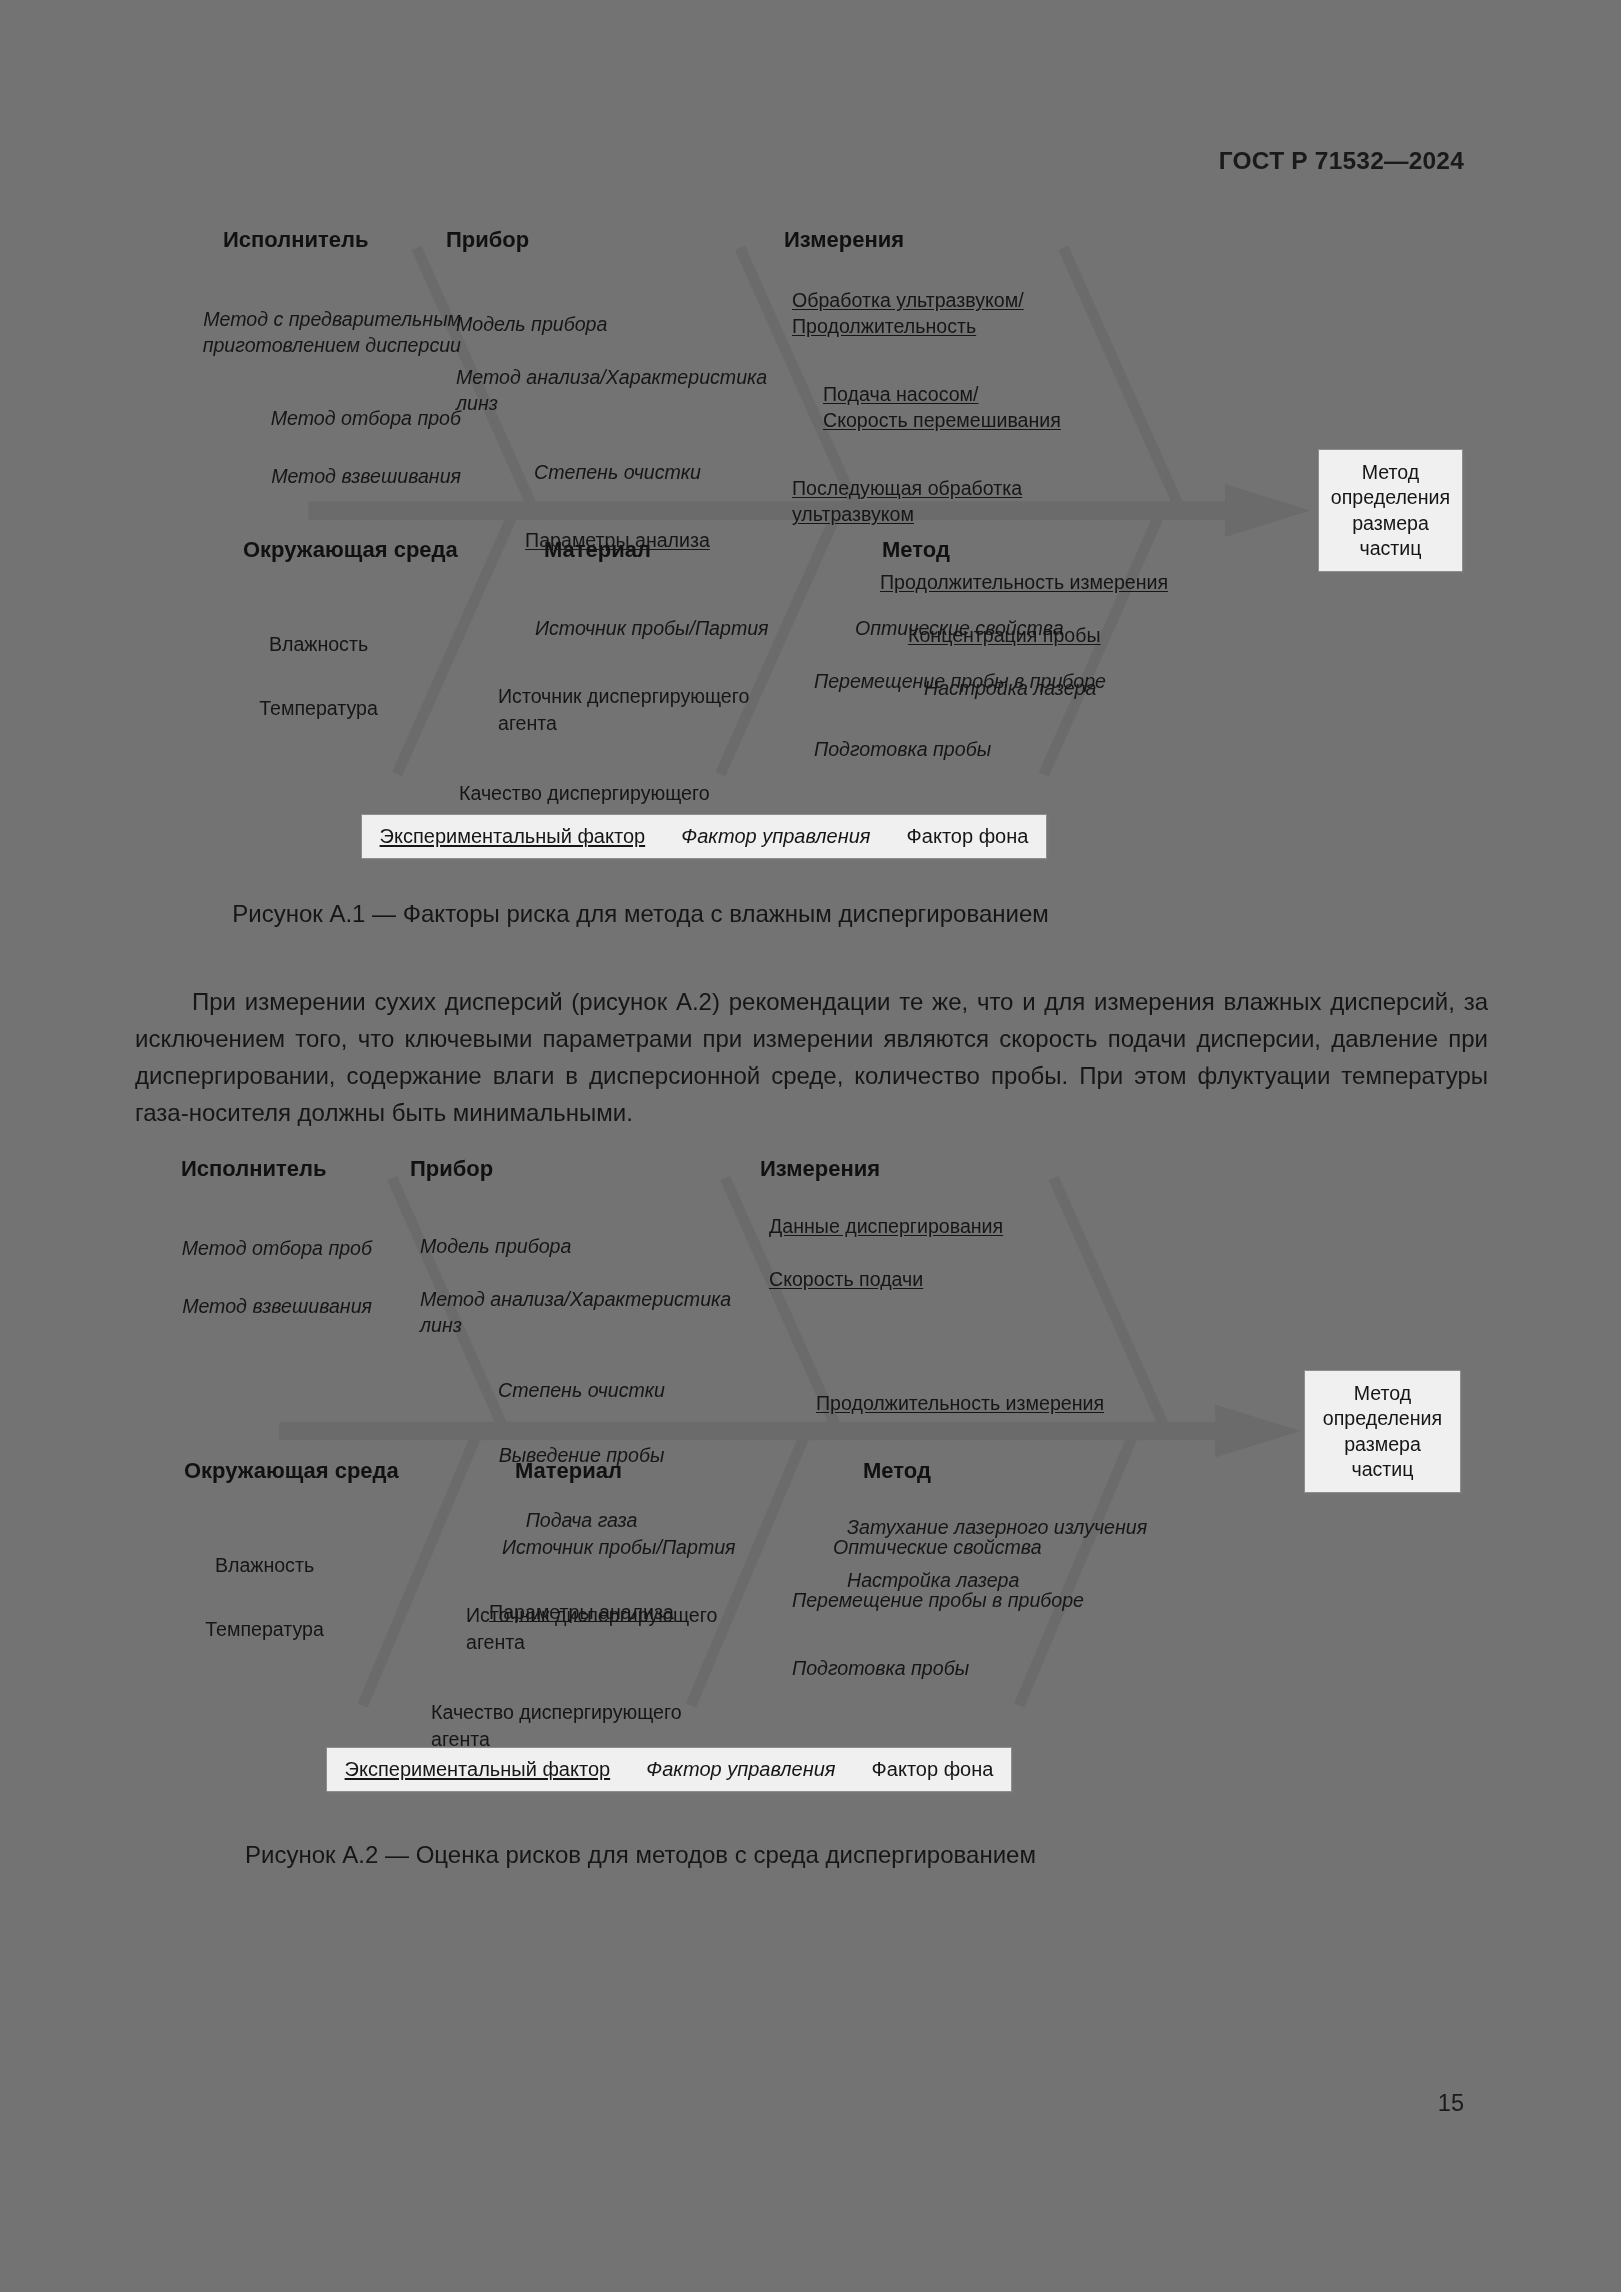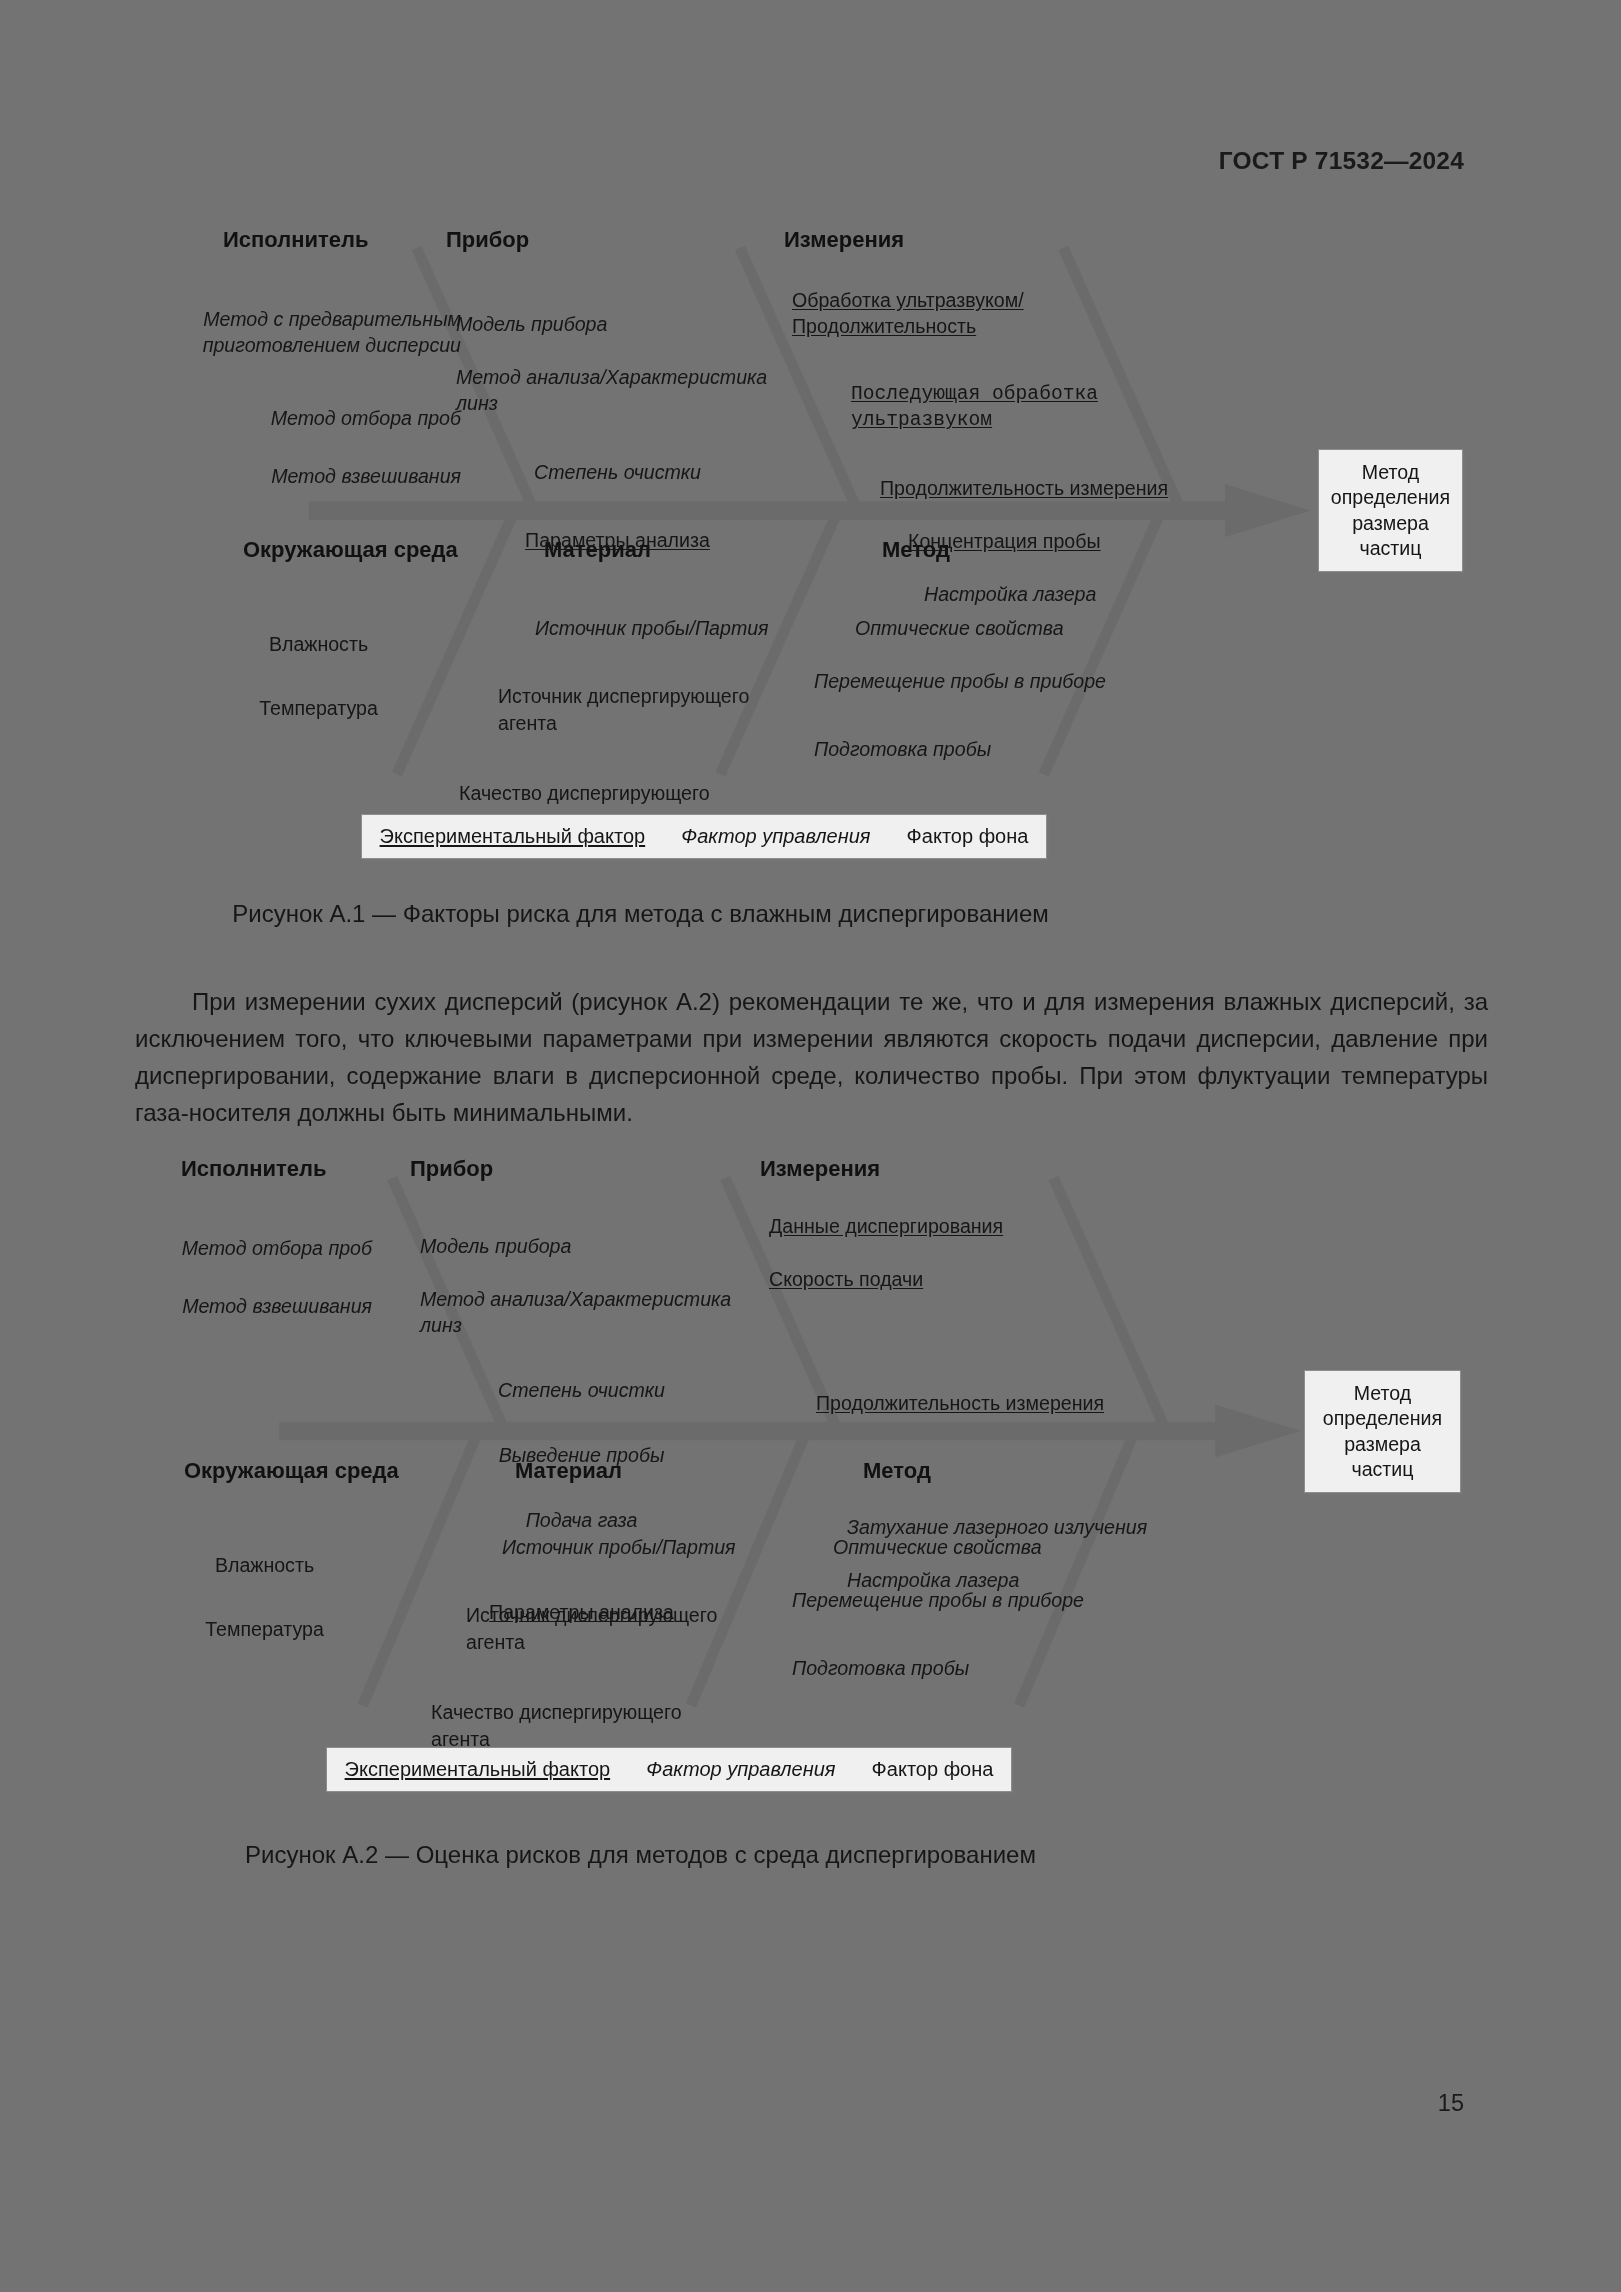--- a/index.html
+++ b/index.html
@@ -182,21 +182,23 @@
       <span class="f ctrl">Модель прибора</span>
       <span class="f ctrl" style="text-align:left;">Метод анализа/Характеристика
 линз</span>
       <span class="f ctrl" style="margin-top:15.7px;text-align:center;">Степень очистки</span>
       <span class="f exp" style="margin-top:15.7px;text-align:center;display:inline-block;width:100%;">Параметры анализа</span>
     </div>
 
     <div class="factors ta-l" style="left:792px;top:260px;width:412px;">
       <span class="f exp">Обработка ультразвуком/
 Продолжительность</span>
-      <span class="f exp" style="margin-top:14.7px;margin-left:59px;font-family:Liberation Mono, monospace;">Последующая обработка
+      <span class="f exp" style="margin-top:14.7px;margin-left:31px;">Подача насосом/
+Скорость перемешивания</span>
+      <span class="f exp" style="margin-top:14.7px;">Последующая обработка
 ультразвуком</span>
       <span class="f exp" style="margin-top:14.7px;margin-left:88px;">Продолжительность измерения</span>
       <span class="f exp" style="margin-left:116px;">Концентрация пробы</span>
       <span class="f ctrl" style="margin-left:132px;">Настройка лазера</span>
     </div>
 
     <div class="factors ta-c" style="left:186px;top:593px;width:265px;">
       <span class="f bg">Влажность</span>
       <span class="f bg">Температура</span>
     </div>

